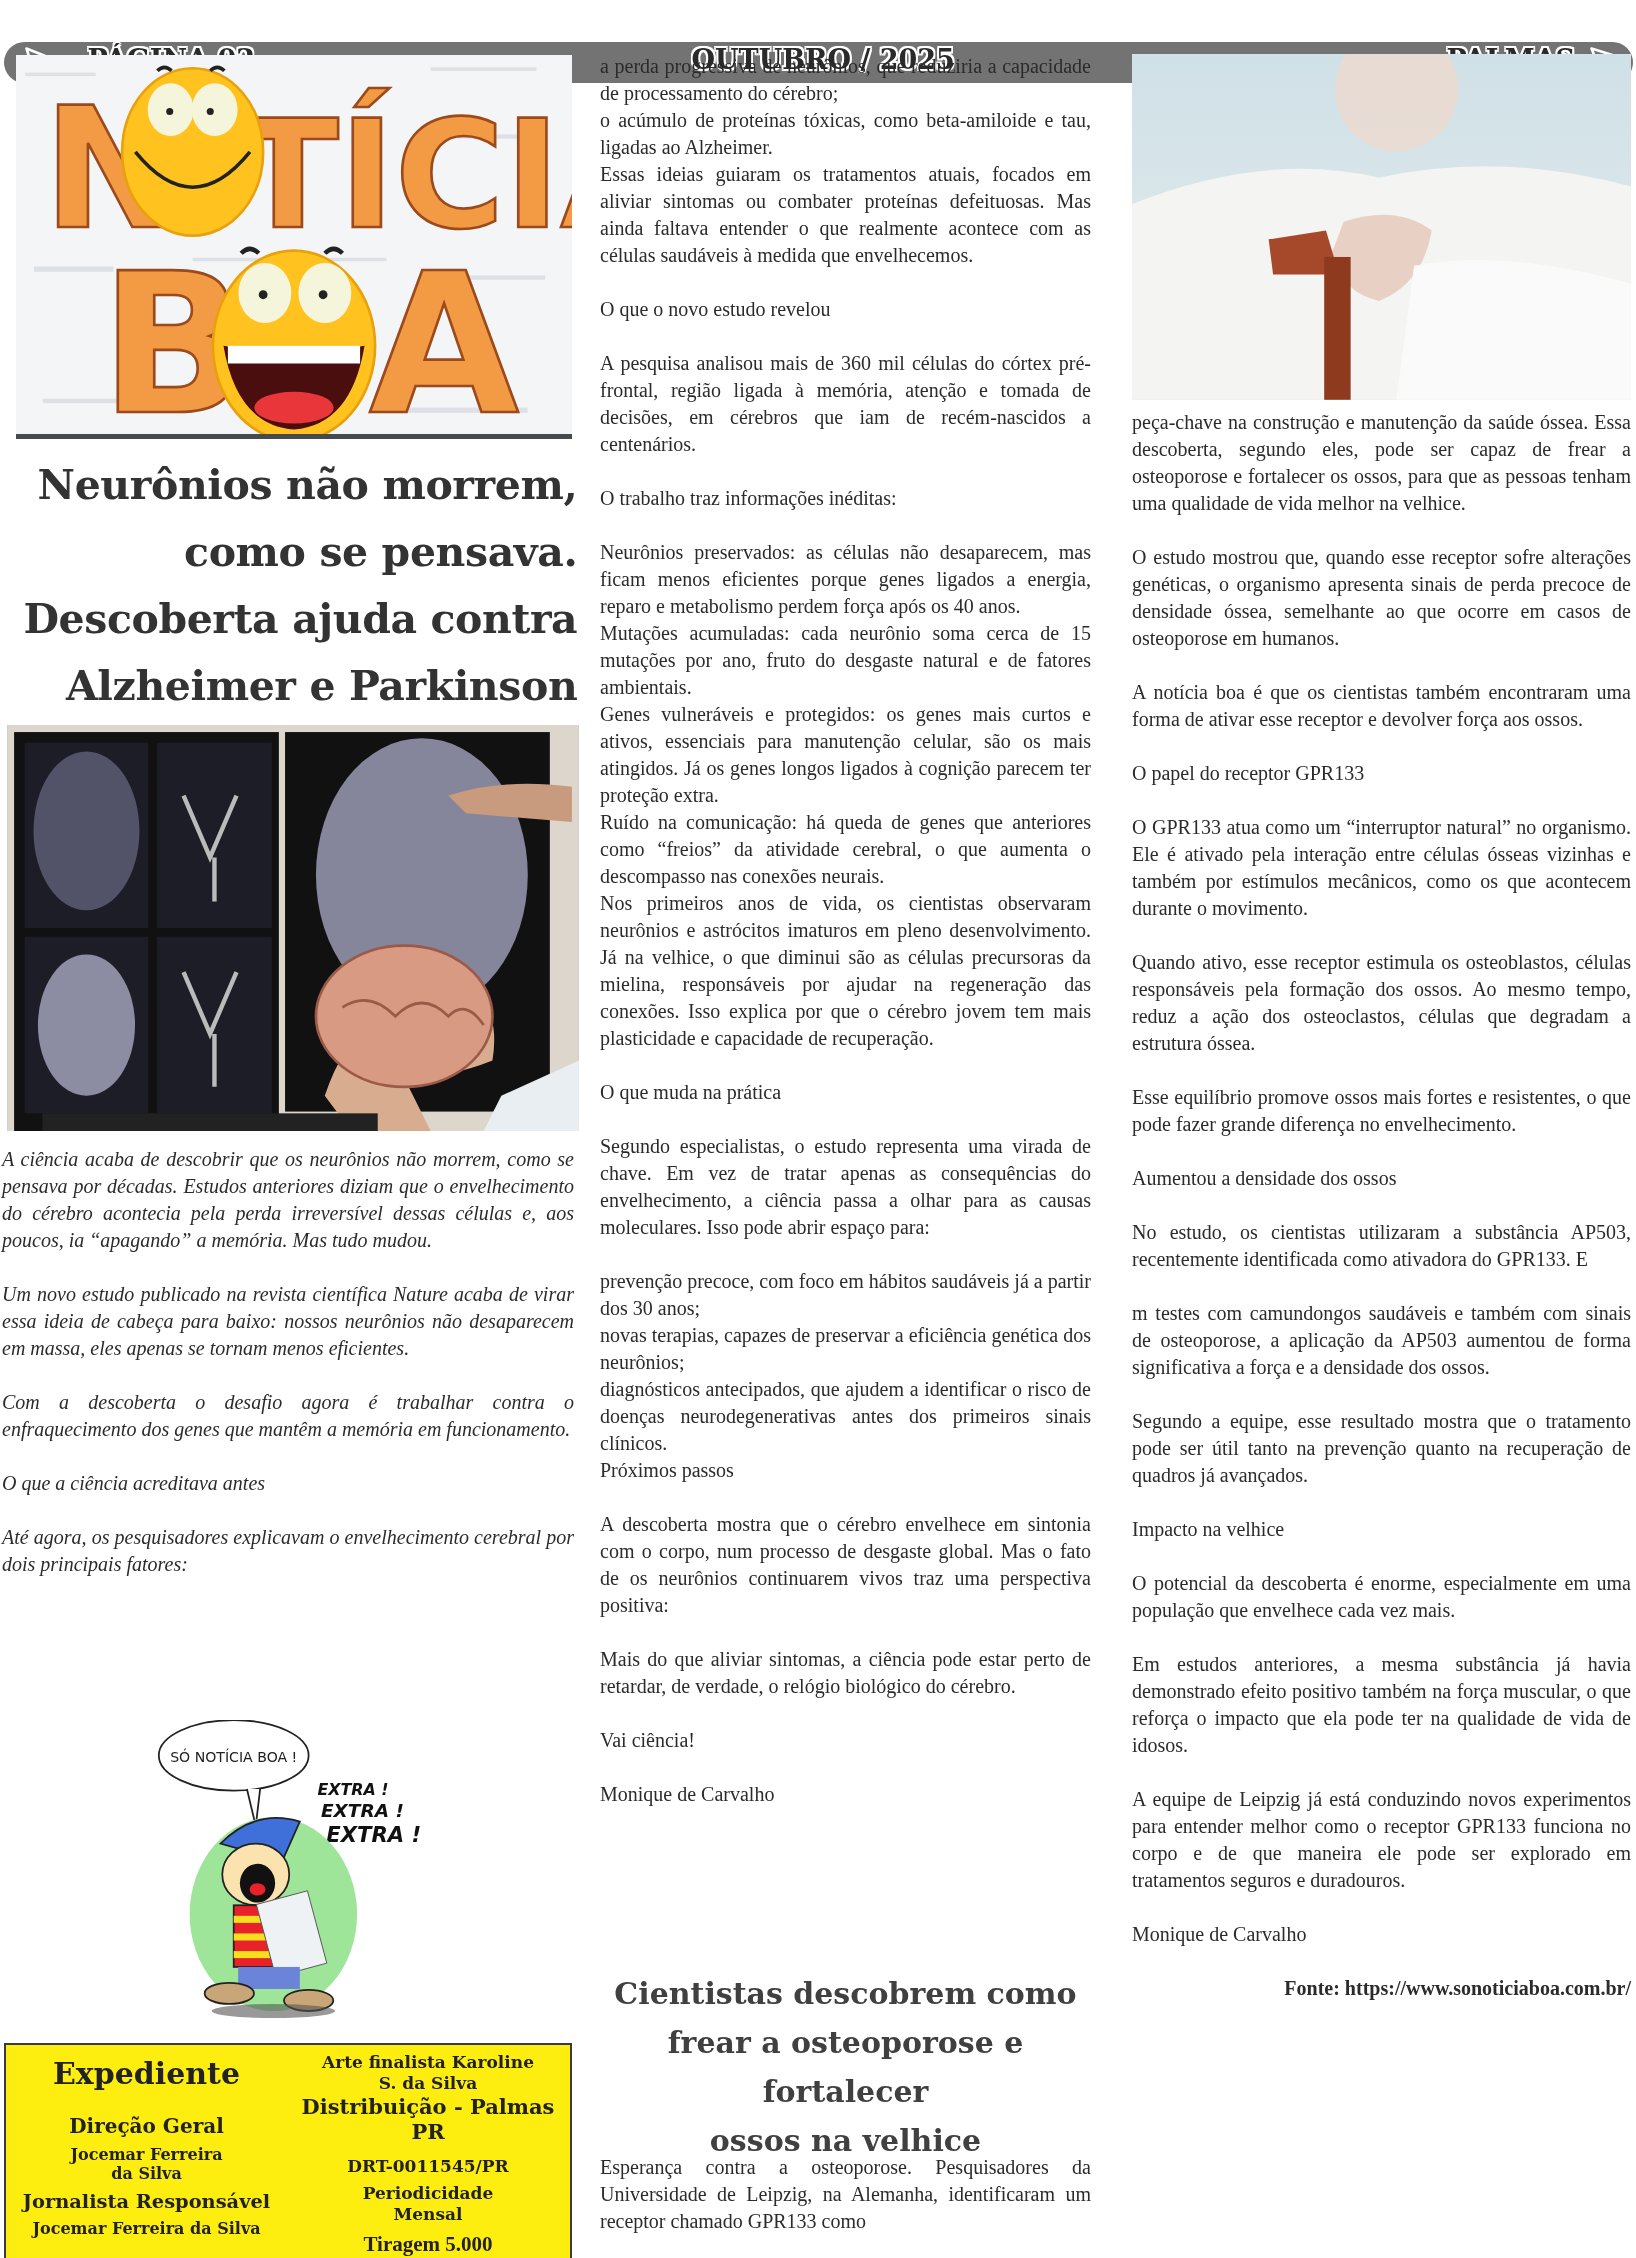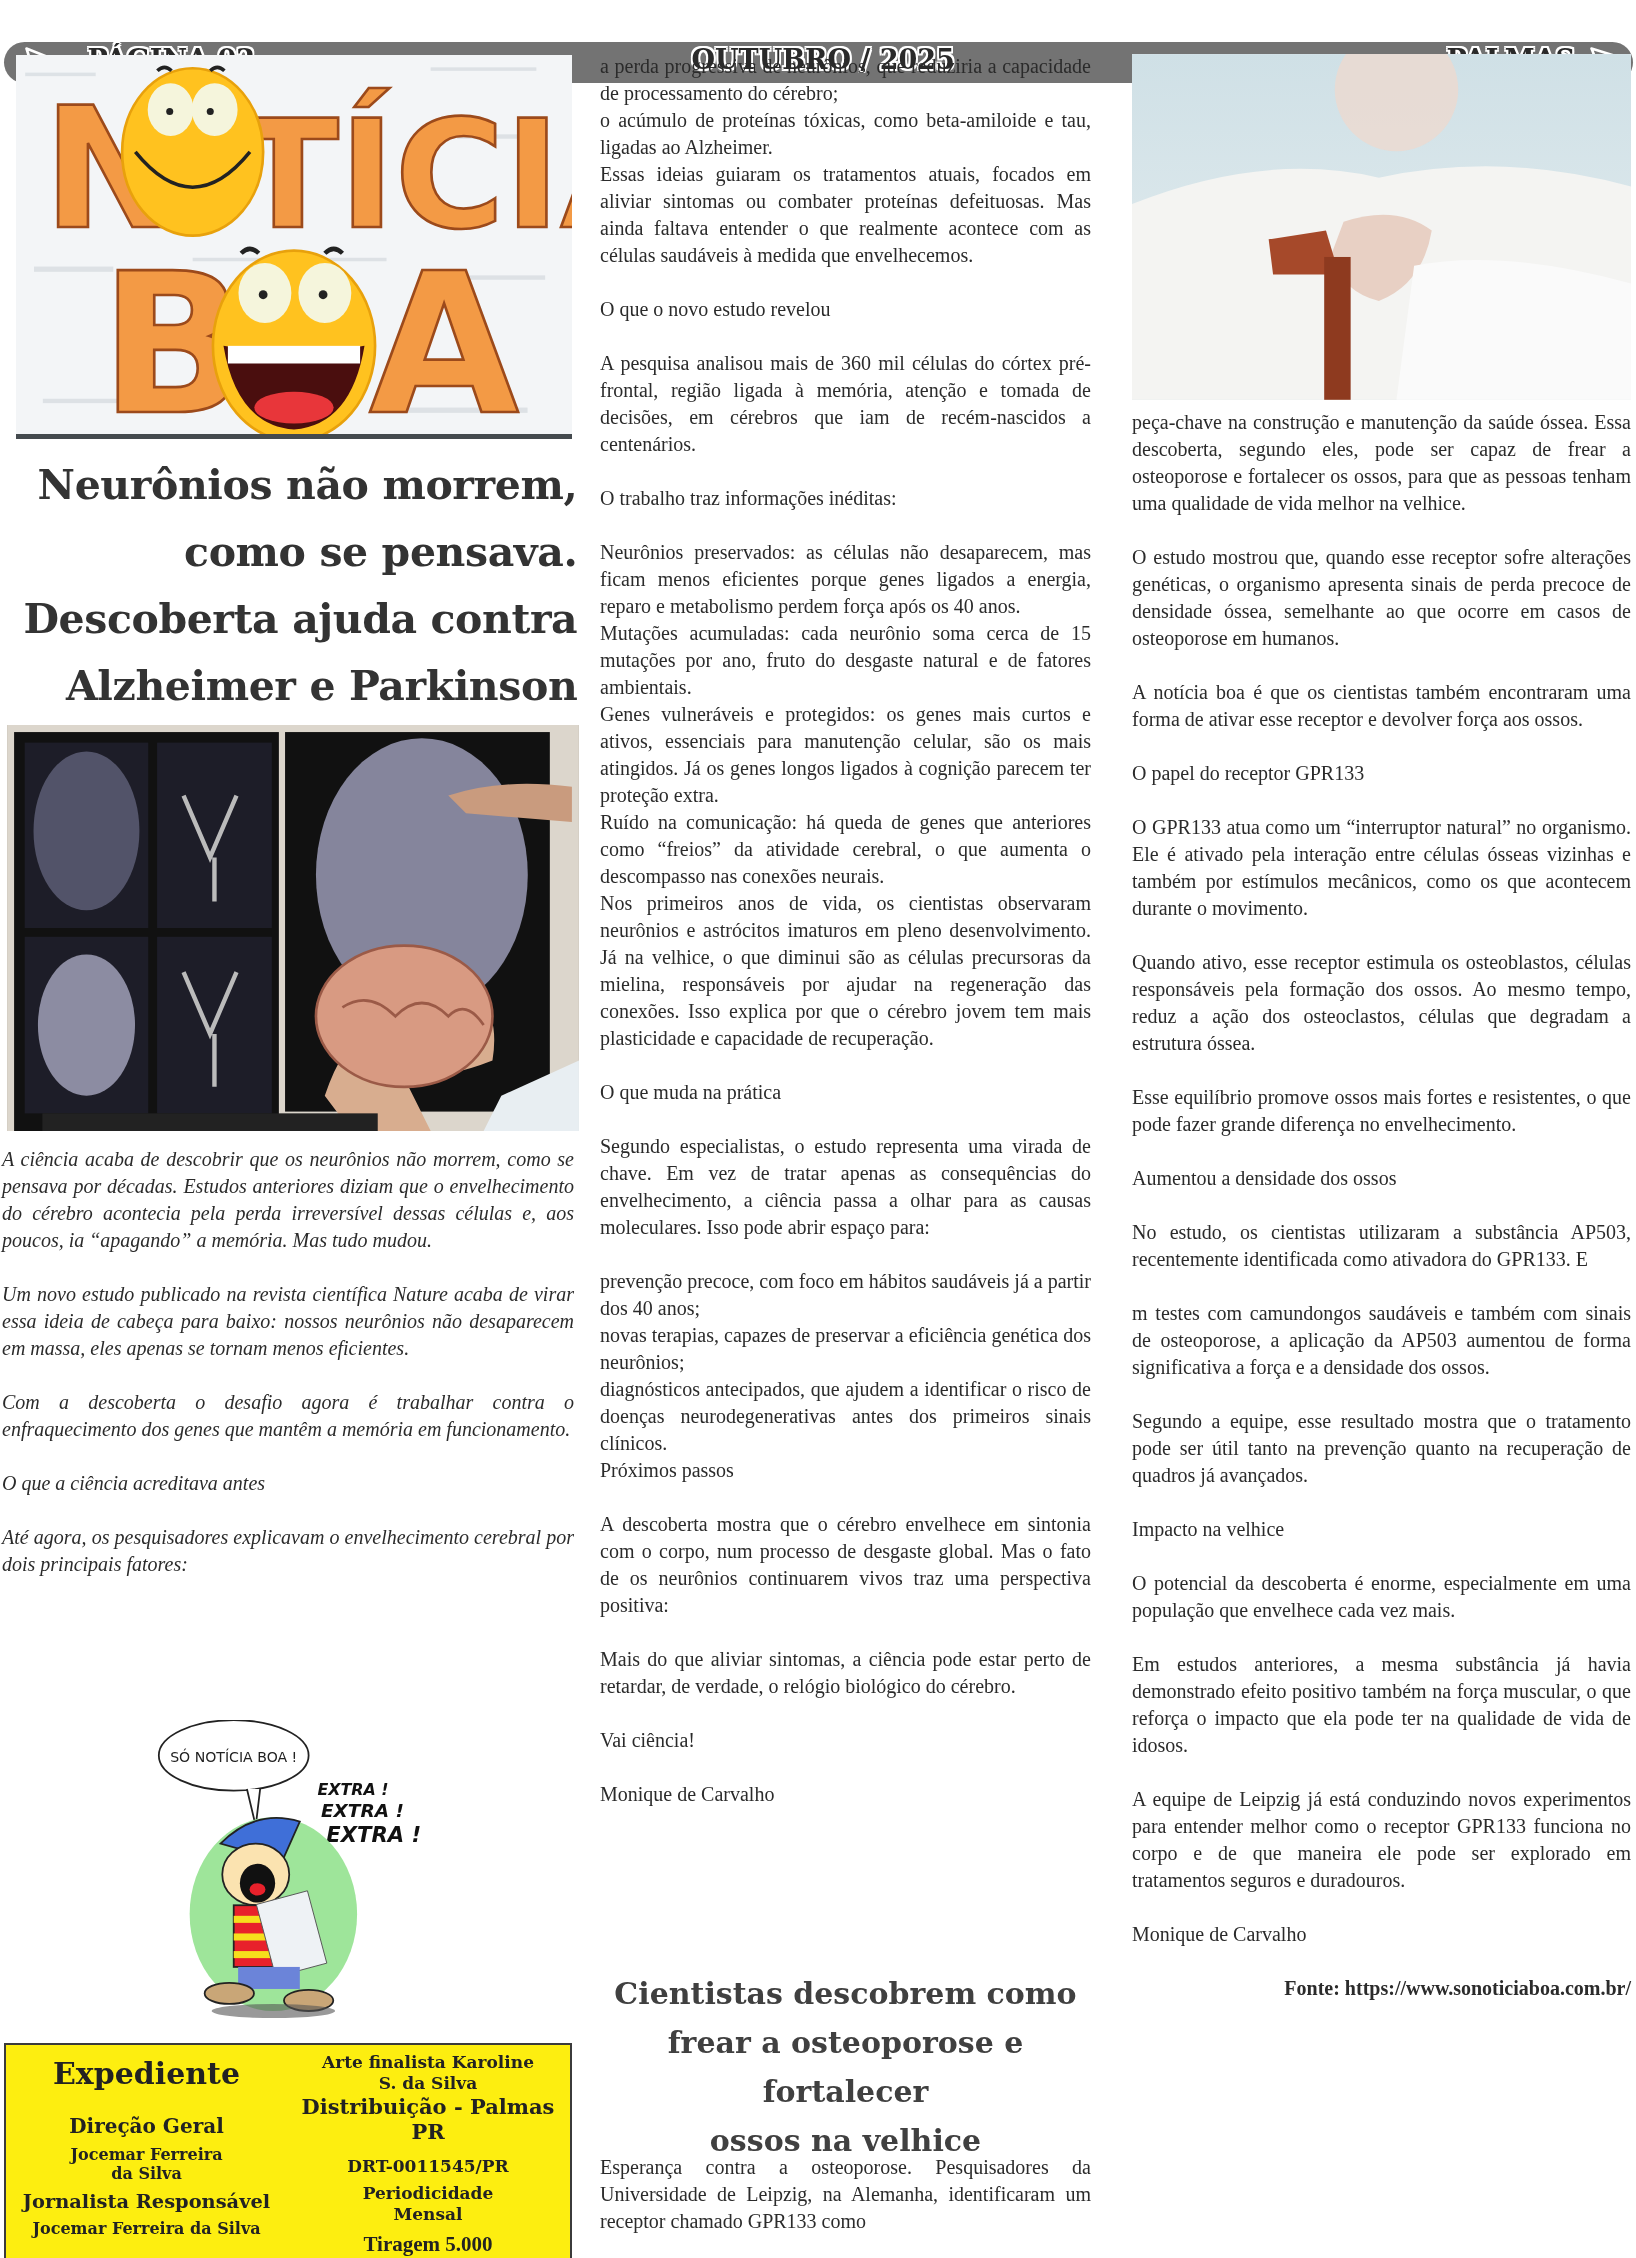--- a/index.html
+++ b/index.html
@@ -186,21 +186,21 @@
     <p>Neurônios preservados: as células não desaparecem, mas ficam menos eficientes porque genes ligados a energia, reparo e metabolismo perdem força após os 40 anos.</p>
     <p>Mutações acumuladas: cada neurônio soma cerca de 15 mutações por ano, fruto do desgaste natural e de fatores ambientais.</p>
     <p>Genes vulneráveis e protegidos: os genes mais curtos e ativos, essenciais para manutenção celular, são os mais atingidos. Já os genes longos ligados à cognição parecem ter proteção extra.</p>
     <p>Ruído na comunicação: há queda de genes que anteriores como “freios” da atividade cerebral, o que aumenta o descompasso nas conexões neurais.</p>
     <p>Nos primeiros anos de vida, os cientistas observaram neurônios e astrócitos imaturos em pleno desenvolvimento. Já na velhice, o que diminui são as células precursoras da mielina, responsáveis por ajudar na regeneração das conexões. Isso explica por que o cérebro jovem tem mais plasticidade e capacidade de recuperação.</p>
     <div class="gap"></div>
     <p>O que muda na prática</p>
     <div class="gap"></div>
     <p>Segundo especialistas, o estudo representa uma virada de chave. Em vez de tratar apenas as consequências do envelhecimento, a ciência passa a olhar para as causas moleculares. Isso pode abrir espaço para:</p>
     <div class="gap"></div>
-    <p>prevenção precoce, com foco em hábitos saudáveis já a partir dos 40 anos;</p>
+    <p>prevenção precoce, com foco em hábitos saudáveis já a partir dos 30 anos;</p>
     <p>novas terapias, capazes de preservar a eficiência genética dos neurônios;</p>
     <p>diagnósticos antecipados, que ajudem a identificar o risco de doenças neurodegenerativas antes dos primeiros sinais clínicos.</p>
     <p>Próximos passos</p>
     <div class="gap"></div>
     <p>A descoberta mostra que o cérebro envelhece em sintonia com o corpo, num processo de desgaste global. Mas o fato de os neurônios continuarem vivos traz uma perspectiva positiva:</p>
     <div class="gap"></div>
     <p>Mais do que aliviar sintomas, a ciência pode estar perto de retardar, de verdade, o relógio biológico do cérebro.</p>
     <div class="gap"></div>
     <p>Vai ciência!</p>
     <div class="gap"></div>

